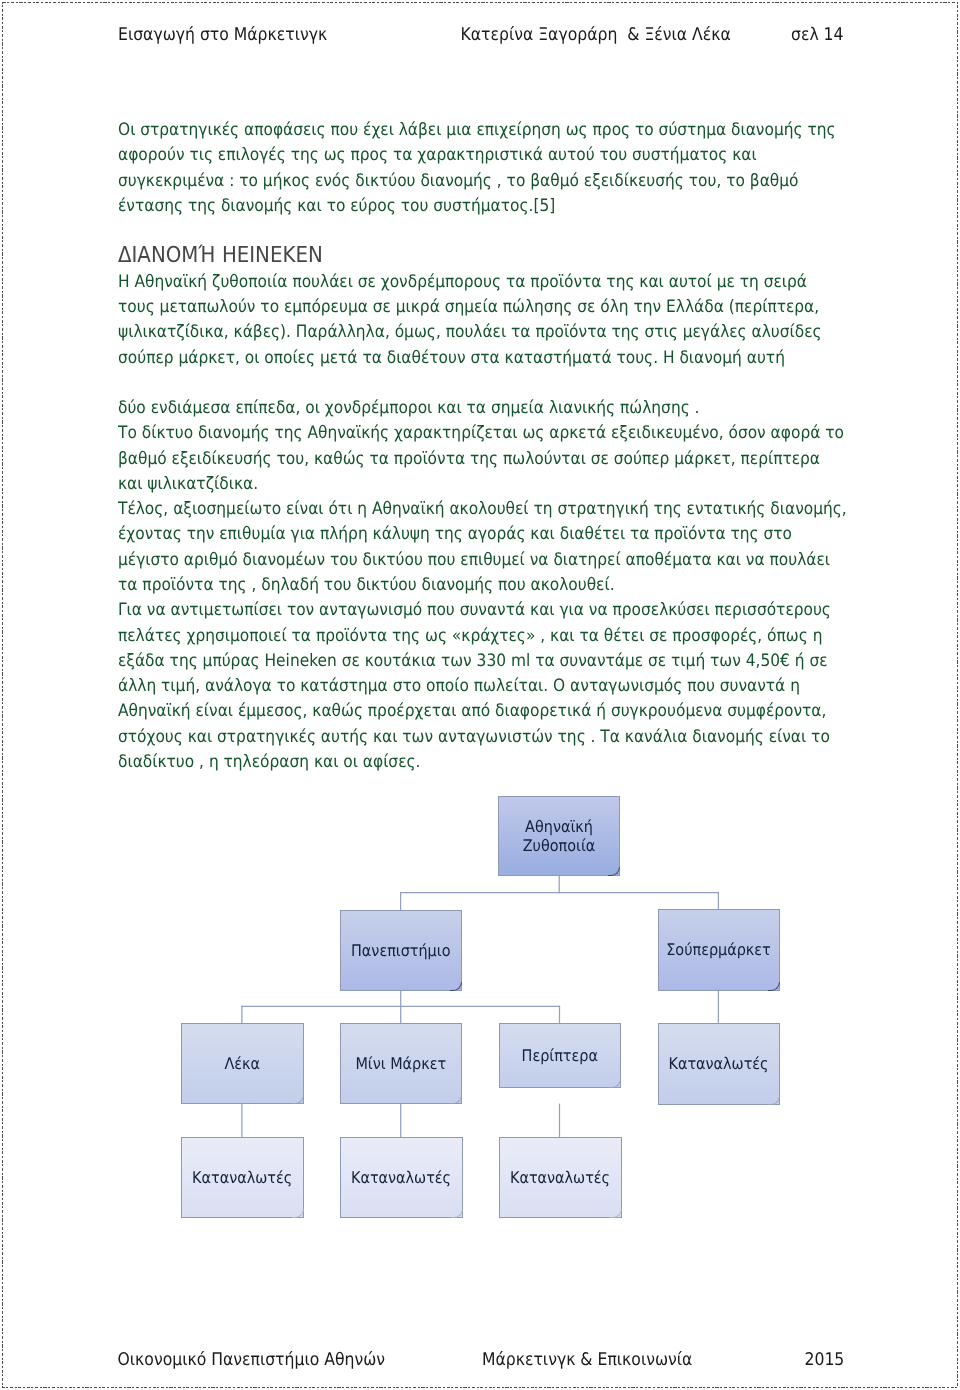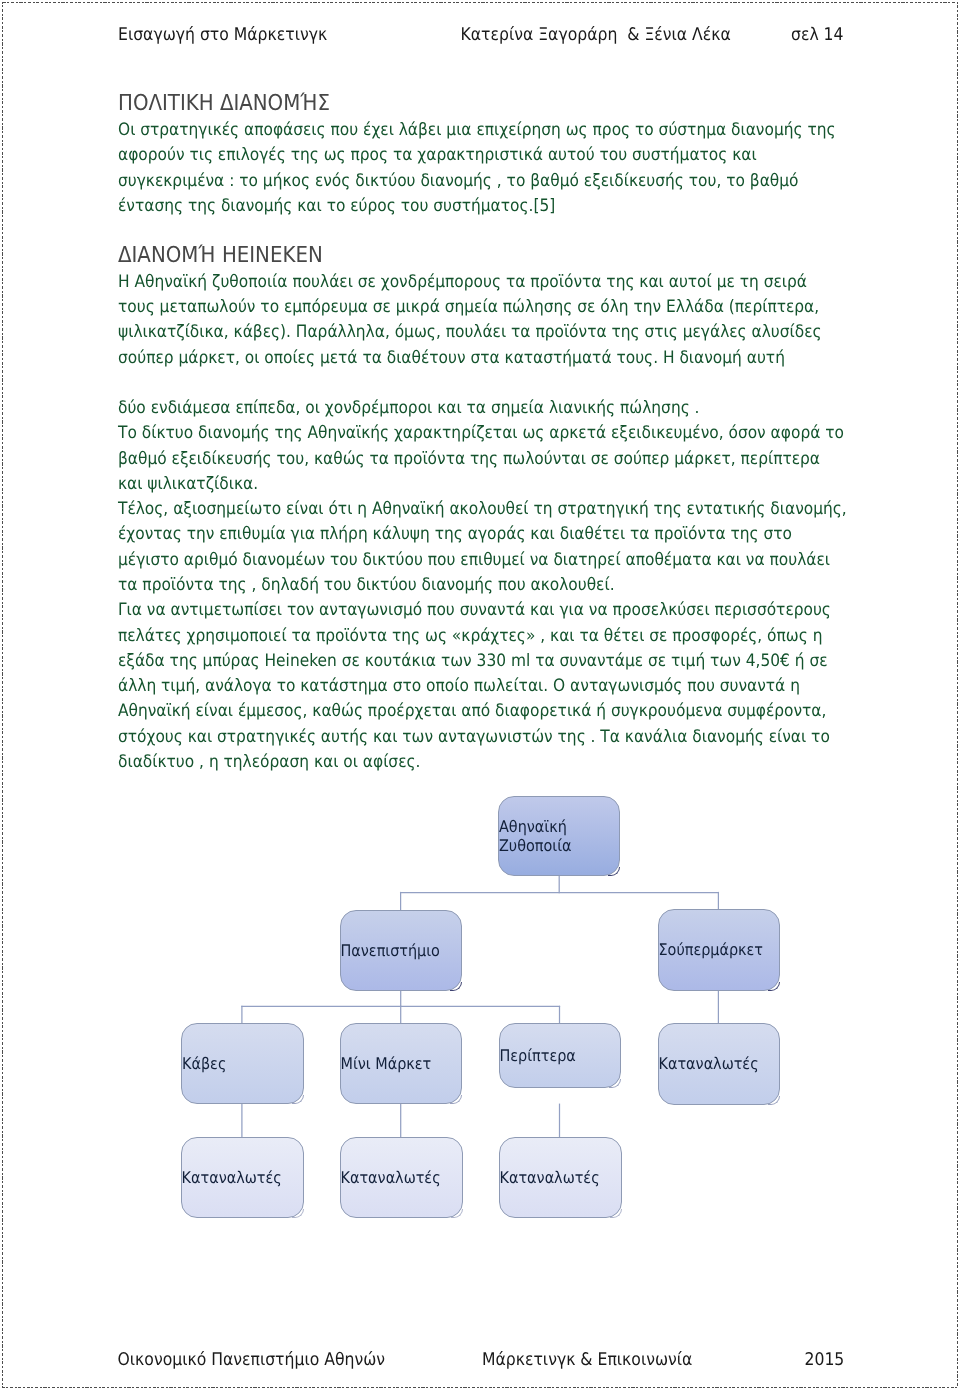--- a/index.html
+++ b/index.html
@@ -20,22 +20,22 @@
 
   .ln{position:absolute;left:118px;width:780px;
       font-size:17.15px;font-stretch:condensed;line-height:21px;color:#14532d;white-space:pre;}
 
   .h1{position:absolute;left:118px;width:780px;
       font-size:22px;font-stretch:condensed;line-height:24px;color:#474747;white-space:pre;}
   #h1a{top:91.5px;}
   #h1b{top:244.2px;}
 
   .diagram{position:absolute;left:0;top:0;width:960px;height:1390px;pointer-events:none;}
-  .node{position:absolute;box-sizing:border-box;border:1px solid #8e9ab4;border-radius:16px;
-        display:flex;flex-direction:column;align-items:flex-start;justify-content:center;
+  .node{position:absolute;box-sizing:border-box;border:1px solid #8e9ab4;border-radius:0;
+        display:flex;flex-direction:column;align-items:center;justify-content:center;
         font-size:16px;font-stretch:condensed;line-height:19px;color:#12203a;text-align:center;}
   .node::after{content:"";position:absolute;right:-1px;bottom:-1px;width:11px;height:8px;
         border-bottom:1.4px solid currentColor;border-right:1.4px solid currentColor;
         border-bottom-right-radius:9px;pointer-events:none;}
   .lv1::after,.lv2::after{color:#3f4472;}
   .lv3::after{color:#9aa2bf;}
   .lv4::after{color:#aeb4cb;}
   .lv1{background:linear-gradient(180deg,#c0c9ea 0%,#98ade0 100%);}
   .lv2{background:linear-gradient(180deg,#c6d0ea 0%,#acb9e7 100%);}
   .lv3{background:linear-gradient(180deg,#d5dcef 0%,#c2ceeb 100%);}
@@ -50,21 +50,20 @@
   <svg class="page-border" viewBox="0 0 960 1390">
     <rect x="2.5" y="2.5" width="955" height="1385" fill="none" stroke="#4d4d4d" stroke-width="1.3" stroke-dasharray="3.2 1.6 2.0 1.6" shape-rendering="crispEdges"></rect>
   </svg>
 
   <div class="hdr">
     <span class="hl">Εισαγωγή στο Μάρκετινγκ</span>
     <span class="hc">Κατερίνα Ξαγοράρη  &amp; Ξένια Λέκα</span>
     <span class="hr">σελ 14</span>
   </div>
 
-  <div class="h1" id="h1a">ΠΟΛΙΤΙΚΗ ΔΙΑΝΟΜΉΣ</div>
   <div class="ln" style="top:120.00px">Οι στρατηγικές αποφάσεις που έχει λάβει μια επιχείρηση ως προς το σύστημα διανομής της</div>
   <div class="ln" style="top:145.28px">αφορούν τις επιλογές της ως προς τα χαρακτηριστικά αυτού του συστήματος και</div>
   <div class="ln" style="top:170.56px">συγκεκριμένα : το μήκος ενός δικτύου διανομής , το βαθμό εξειδίκευσής του, το βαθμό</div>
   <div class="ln" style="top:195.84px">έντασης της διανομής και το εύρος του συστήματος.[5]</div>
   <div class="h1" id="h1b">ΔΙΑΝΟΜΉ HEINEKEN</div>
   <div class="ln" style="top:271.68px">Η Αθηναϊκή ζυθοποιία πουλάει σε χονδρέμπορους τα προϊόντα της και αυτοί με τη σειρά</div>
   <div class="ln" style="top:296.96px">τους μεταπωλούν το εμπόρευμα σε μικρά σημεία πώλησης σε όλη την Ελλάδα (περίπτερα,</div>
   <div class="ln" style="top:322.24px">ψιλικατζίδικα, κάβες). Παράλληλα, όμως, πουλάει τα προϊόντα της στις μεγάλες αλυσίδες</div>
   <div class="ln" style="top:347.52px">σούπερ μάρκετ, οι οποίες μετά τα διαθέτουν στα καταστήματά τους. Η διανομή αυτή</div>
   <div class="ln" style="top:398.08px">δύο ενδιάμεσα επίπεδα, οι χονδρέμποροι και τα σημεία λιανικής πώλησης .</div>
@@ -105,21 +104,21 @@
         <span class="nl">Αθηναϊκή</span>
         <span class="nl">Ζυθοποιία</span>
       </div>
     <div class="node lv2" style="left:339.5px;top:909.8px;width:122.5px;height:81px">
         <span class="nl">Πανεπιστήμιο</span>
       </div>
     <div class="node lv2" style="left:657.5px;top:909.3px;width:122px;height:81.4px">
         <span class="nl">Σούπερμάρκετ</span>
       </div>
     <div class="node lv3" style="left:181px;top:1022.8px;width:122.5px;height:81.5px">
-        <span class="nl">Κάβες</span>
+        <span class="nl">Λέκα</span>
       </div>
     <div class="node lv3" style="left:339.5px;top:1022.8px;width:122.5px;height:81.5px">
         <span class="nl">Μίνι Μάρκετ</span>
       </div>
     <div class="node lv3" style="left:498.5px;top:1022.8px;width:122.5px;height:65px">
         <span class="nl">Περίπτερα</span>
       </div>
     <div class="node lv3" style="left:657.5px;top:1023px;width:122px;height:81.5px">
         <span class="nl">Καταναλωτές</span>
       </div>

